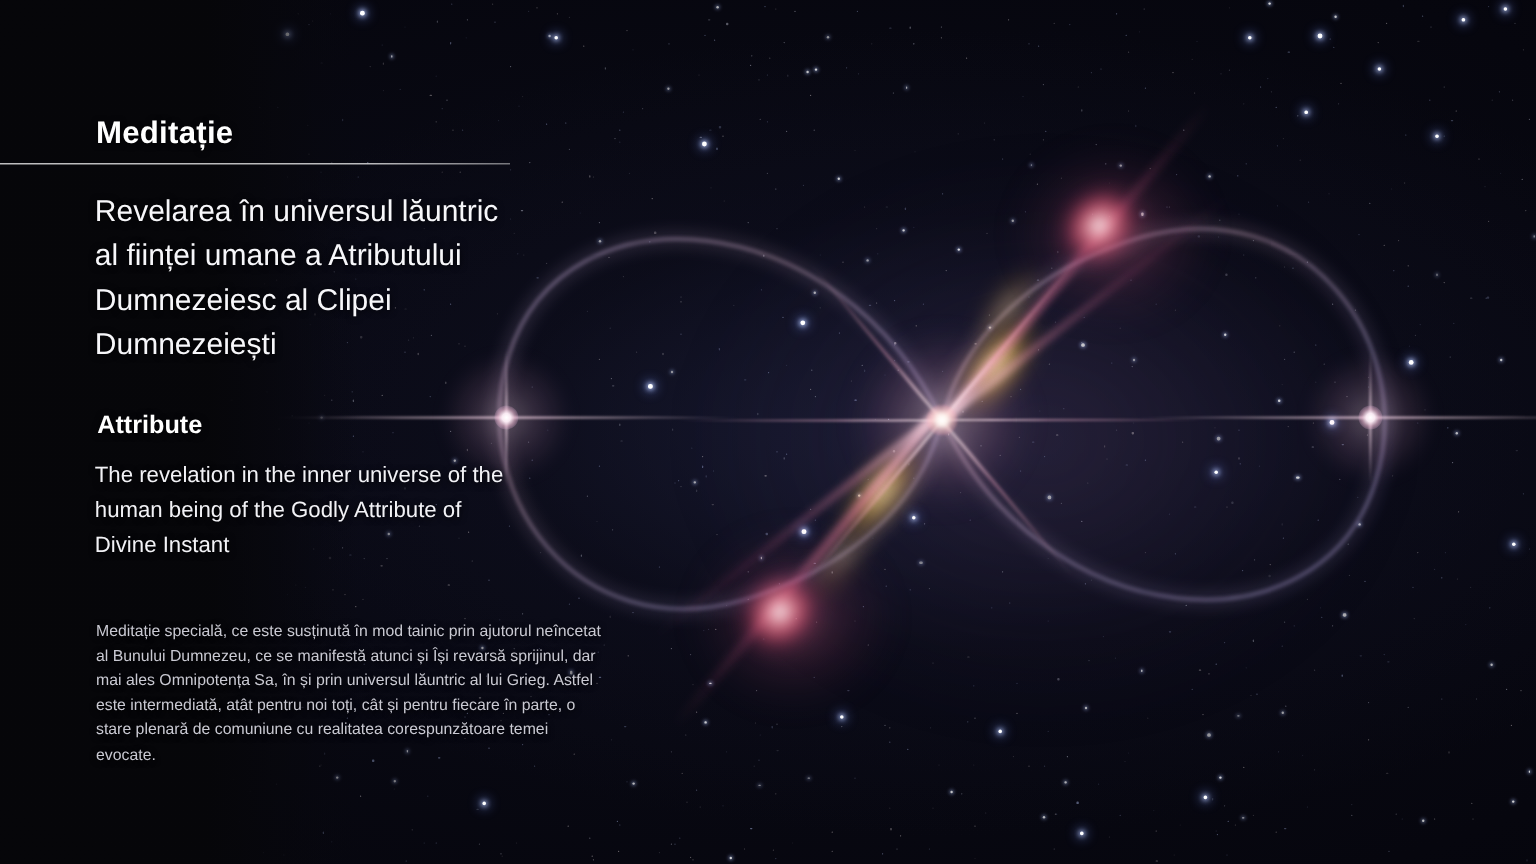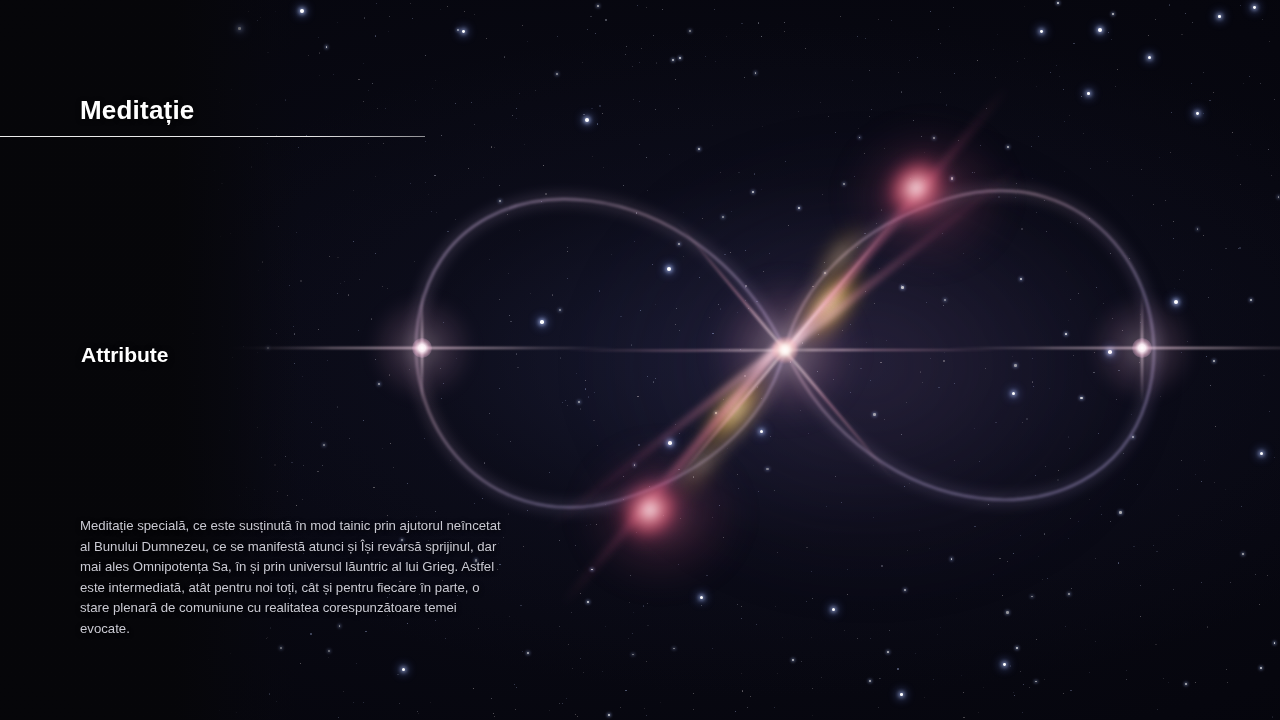--- a/index.html
+++ b/index.html
@@ -1177,17 +1177,19 @@
            background:radial-gradient(circle, rgba(255,225,240,0.35) 0%, rgba(240,170,215,0.13) 42%, rgba(170,120,200,0) 100%);filter:blur(9px);"></div>
       <div class="node-core"></div>
     </div>
   </div>
 
   <div class="panel-scrim"></div>
 
   <div class="content">
     <div class="slide-title">Meditație</div>
     <div class="title-rule"></div>
+    <div class="headline-ro">Revelarea în universul lăuntric al ființei umane a Atributului Dumnezeiesc al Clipei Dumnezeiești</div>
     <div class="subtitle-en">Attribute</div>
+    <div class="headline-en">The revelation in the inner universe of the human being of the Godly Attribute of Divine Instant</div>
     <div class="body-note">Meditație specială, ce este susținută în mod tainic prin ajutorul neîncetat al Bunului Dumnezeu, ce se manifestă atunci și Își revarsă sprijinul, dar mai ales Omnipotența Sa, în și prin universul lăuntric al lui Grieg. Astfel este intermediată, atât pentru noi toți, cât și pentru fiecare în parte, o stare plenară de comuniune cu realitatea corespunzătoare temei evocate.</div>
   </div>
 
 </div>
 
 </body></html>

